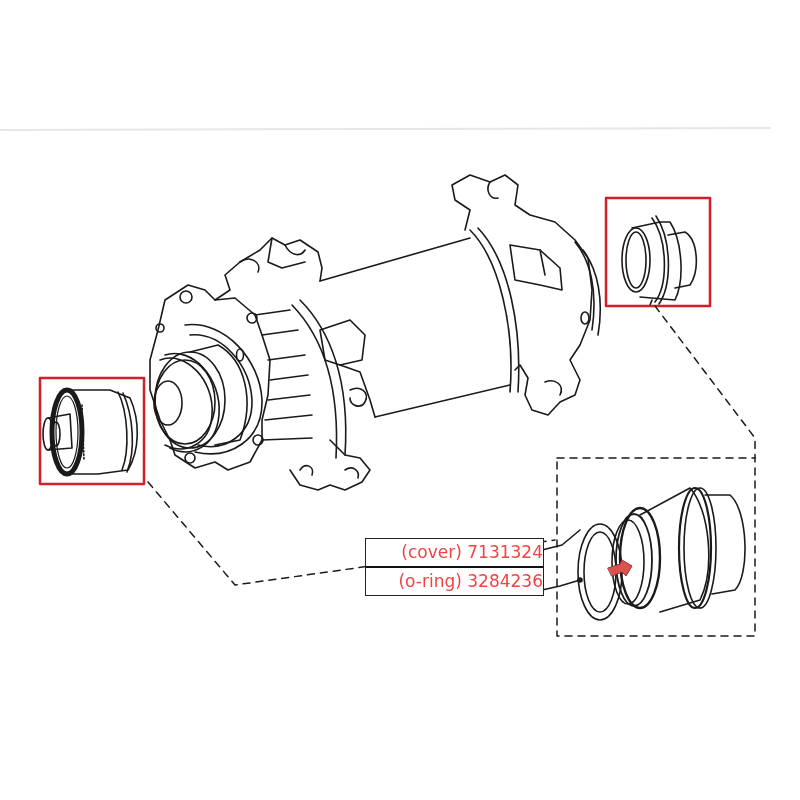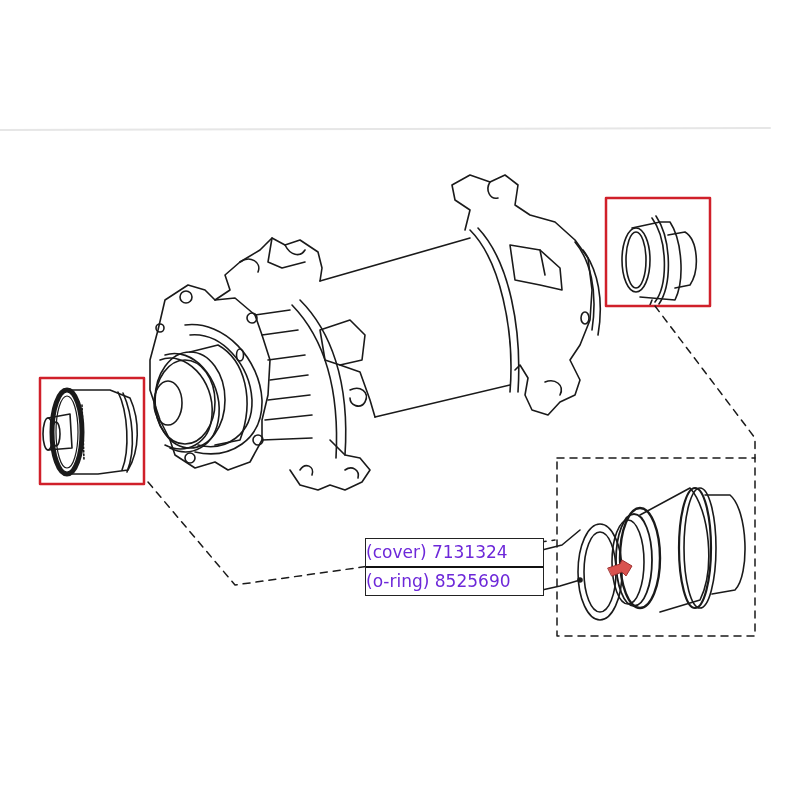--- a/index.html
+++ b/index.html
@@ -1,19 +1,19 @@
 <!DOCTYPE html>
 <html><head>
 <meta charset="utf-8">
 <style>
   html,body{margin:0;padding:0;background:#fff;}
   body{width:800px;height:800px;position:relative;overflow:hidden;font-family:"DejaVu Sans",sans-serif;}
   #stage{position:absolute;left:0;top:0;width:800px;height:800px;}
   .label-box{position:absolute;left:365px;width:177px;border:1.5px solid #222;background:#fff;}
-  .label-row{height:27px;line-height:27px;font-size:17px;color:#6d28d9;text-align:left;white-space:nowrap;}
+  .label-row{height:27px;line-height:27px;font-size:17px;color:#ef4444;text-align:right;white-space:nowrap;}
   .label-row.first{border-bottom:2.5px solid #111;}
 </style>
 </head>
 <body>
 
 <div id="stage">
 <svg width="800" height="800" viewBox="0 0 800 800" xmlns="http://www.w3.org/2000/svg">
   <g fill="none" stroke="#1a1a1a" stroke-width="1.6" stroke-linejoin="round" stroke-linecap="round">
 
     <line x1="0" y1="130" x2="770" y2="128" stroke="#e6e6e6" stroke-width="2"></line>
@@ -118,15 +118,15 @@
       <path d="M542 550 L562 545 L580 530"></path>
       <path d="M542 590 L560 586 L580 580"></path>
       <circle cx="580" cy="580" r="2" fill="#1a1a1a"></circle>
     </g>
   </g>
 </svg>
 
 
 <div class="label-box" style="top:538px;">
   <div class="label-row first">(cover) 7131324</div>
-  <div class="label-row">(o-ring) 8525690</div>
+  <div class="label-row">(o-ring) 3284236</div>
 </div>
 </div>
 
 </body></html>

